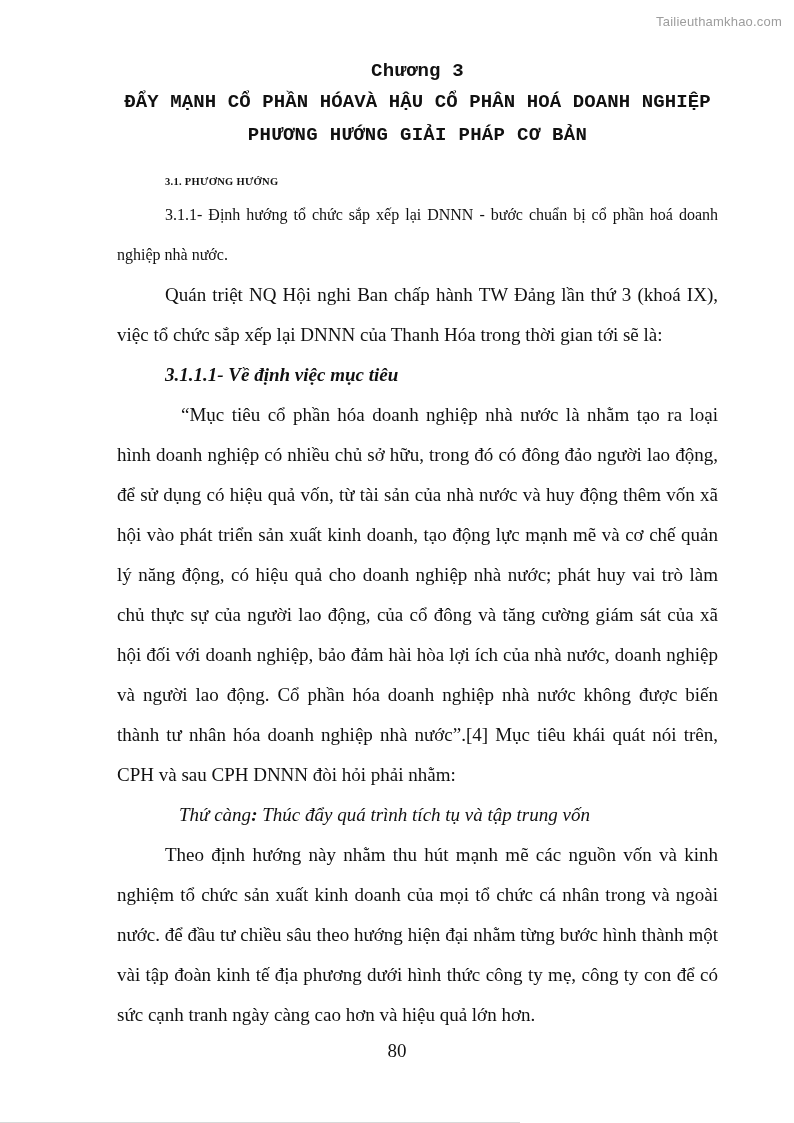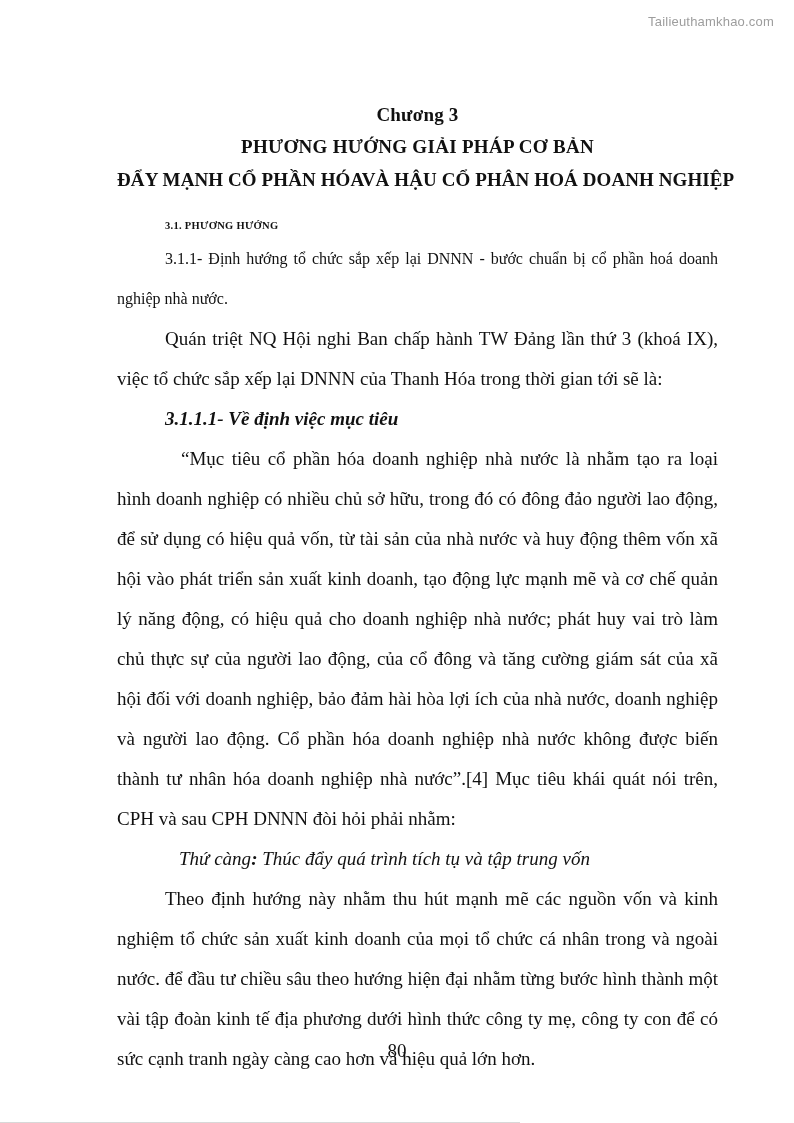--- a/index.html
+++ b/index.html
@@ -30,39 +30,40 @@
     left: 0;
     bottom: 0;
     width: 520px;
     height: 1px;
     background: #d8d8d8;
   }
 
   .watermark {
     position: absolute;
     top: 14px;
-    right: 20px;
+    right: 12px;
     font-family: "Liberation Sans", "DejaVu Sans", sans-serif;
     font-size: 13px;
     letter-spacing: 0.2px;
     color: #9d9d9d;
     white-space: nowrap;
   }
 
   .content {
     position: absolute;
     left: 117px;
     top: 0;
     width: 601px;
   }
 
   
   .title-block {
-    padding-top: 100px;
+    padding-top: 56px;
     text-align: center;
+    font-family: Liberation Mono, monospace;
   }
   .chapter-line {
     font-weight: bold;
     font-size: 19px;
     line-height: 30px;
     letter-spacing: 0.2px;
   }
   .title-line {
     font-weight: bold;
     font-size: 19px;
@@ -148,22 +149,22 @@
 <div class="page">
 
   <div class="scan-edge-bottom"></div>
 
   <div class="watermark">Tailieuthamkhao.com</div>
 
   <div class="content">
 
     <div class="title-block">
       <div class="chapter-line">Chương 3</div>
+      <div class="title-line wide">ĐẨY MẠNH CỔ PHẦN HÓAVÀ HẬU CỔ PHÂN HOÁ DOANH NGHIỆP</div>
       <div class="title-line">PHƯƠNG HƯỚNG GIẢI PHÁP  CƠ BẢN</div>
-      <div class="title-line wide">ĐẨY MẠNH CỔ PHẦN HÓAVÀ HẬU CỔ PHÂN HOÁ DOANH NGHIỆP</div>
     </div>
 
     <div class="sans-heading">3.1. PHƯƠNG  HƯỚNG</div>
 
     <div class="sub-heading">
       <span class="indent"></span><span>3.1.1- Định hướng tổ chức sắp xếp lại DNNN - bước chuẩn bị cổ phần hoá doanh nghiệp nhà nước.</span>
     </div>
 
     <p class="para">Quán triệt NQ Hội nghi Ban chấp hành TW Đảng lần thứ 3 (khoá IX), việc tổ chức sắp xếp lại DNNN của Thanh Hóa trong thời gian tới sẽ là:</p>
 

